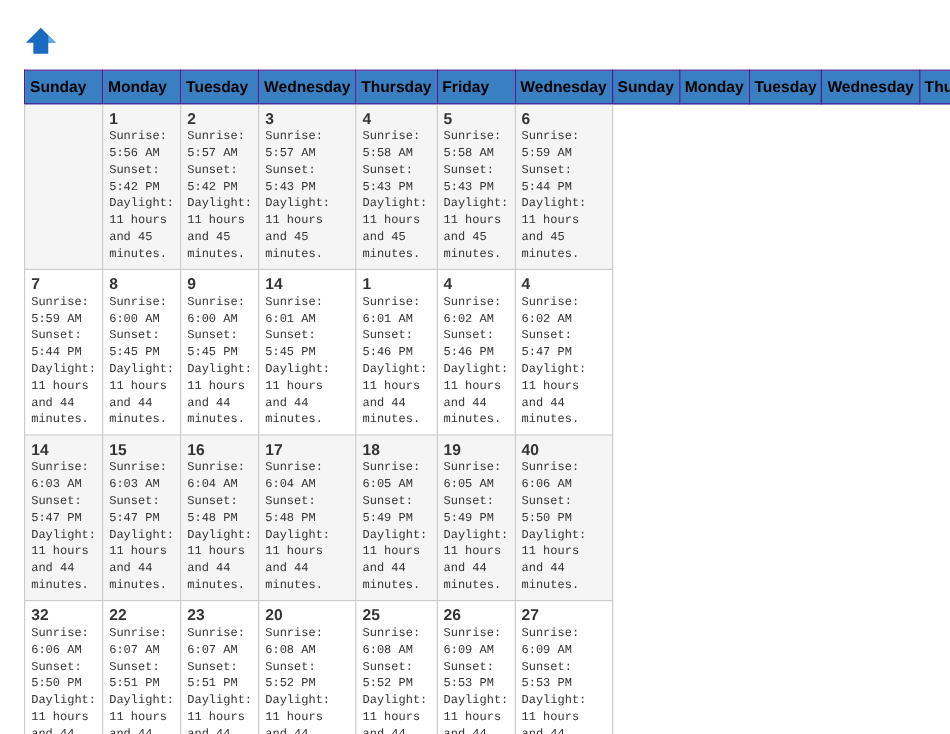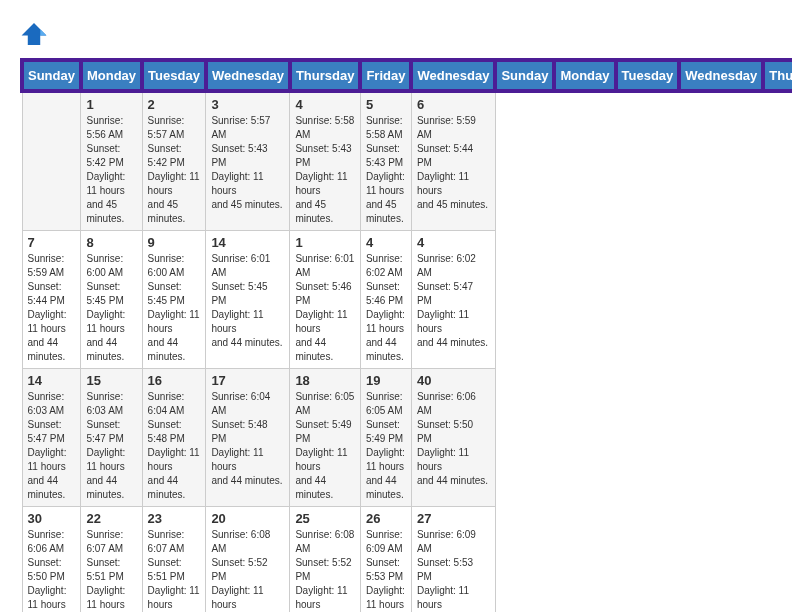--- a/index.html
+++ b/index.html
@@ -44,26 +44,26 @@
       font-size: 15px;
       color: #444;
     }
     table {
       width: 100%;
       border-collapse: collapse;
       font-size: 11px;
     }
     thead tr th {
       background-color: #3a7fc1;
-      color: #ffffff;
+      color: #000000;
       padding: 6px 4px;
-      text-align: center;
+      text-align: left;
       font-size: 13px;
       font-weight: bold;
-      border: 4px solid #4c1d95;
+      border: 1px solid #4c1d95;
     }
     tbody tr td {
       border: 1px solid #ccc;
       vertical-align: top;
       padding: 4px 5px;
       min-height: 70px;
       height: 80px;
       color: #333;
     }
     tbody tr:nth-child(odd) td {
@@ -75,20 +75,21 @@
     .day-number {
       font-weight: bold;
       font-size: 13px;
       display: block;
       margin-bottom: 2px;
     }
     .cell-content {
       font-size: 10px;
       line-height: 1.4;
       color: #333;
+      font-family: Liberation Mono, monospace;
     }
   </style>
 </head>
 <body>
 
 <div class="header">
   <div class="logo">
     <svg class="logo-icon" viewBox="0 0 36 36">
       <polygon points="18,4 34,20 26,20 26,32 10,32 10,20 2,20" fill="#1a6abf"></polygon>
       <polygon points="26,12 34,20 26,20" fill="#5aacf0"></polygon>
@@ -265,21 +266,21 @@
         <td>
           <span class="day-number">40</span>
           <div class="cell-content" style="white-space: pre-line;">Sunrise: 6:06 AM
 Sunset: 5:50 PM
 Daylight: 11 hours
 and 44 minutes.</div>
         </td>
       </tr>
       <tr>
         <td>
-          <span class="day-number">30</span>
+          <span class="day-number">32</span>
           <div class="cell-content" style="white-space: pre-line;">Sunrise: 6:06 AM
 Sunset: 5:50 PM
 Daylight: 11 hours
 and 44 minutes.</div>
         </td>
         <td>
           <span class="day-number">22</span>
           <div class="cell-content" style="white-space: pre-line;">Sunrise: 6:07 AM
 Sunset: 5:51 PM
 Daylight: 11 hours

